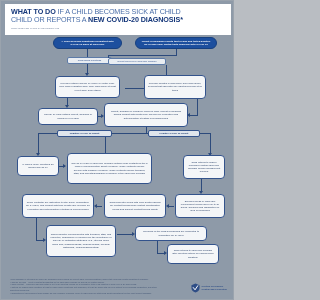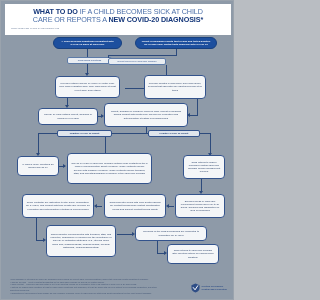--- a/index.html
+++ b/index.html
@@ -22,21 +22,20 @@
     background:#ffffff;
     box-sizing:border-box;
     padding:4px 6px 0 6px;
   }
   .hline{
     font-size:7.2px;
     line-height:8.4px;
     letter-spacing:-0.1px;
     color:#2f4e86;
     white-space:nowrap;
-    text-align:center;
   }
   .hb{font-weight:bold;color:#15377a;}
   .hn{font-weight:normal;color:#4a6ea8;}
   .hsub{
     margin-top:2px;
     font-size:2.4px;
     line-height:3px;
     color:#6d7f9c;
     max-width:120px;
   }
@@ -135,21 +134,21 @@
 </head>
 <body>
 
 <div id="poster">
 
   <div class="header">
     <div class="hline">
       <span class="hb">WHAT TO DO</span><span class="hn"> IF A CHILD BECOMES SICK AT CHILD</span>
     </div>
     <div class="hline">
-      <span class="hn">CARE OR REPORTS A </span><span class="hb">NEW COVID-20 DIAGNOSIS</span><span class="hb">*</span>
+      <span class="hn">CHILD OR REPORTS A </span><span class="hb">NEW COVID-20 DIAGNOSIS</span><span class="hb">*</span>
     </div>
     <div class="hsub">GUIDANCE FOR CHILD CARE PROGRAMS</div>
   </div>
 
   <div class="canvas">
 
     <div class="node pill" style="left:48px;top:2px;width:69px;height:12px;">
       <span>A child develops symptoms consistent with COVID-19 while at child care</span>
     </div>
 

